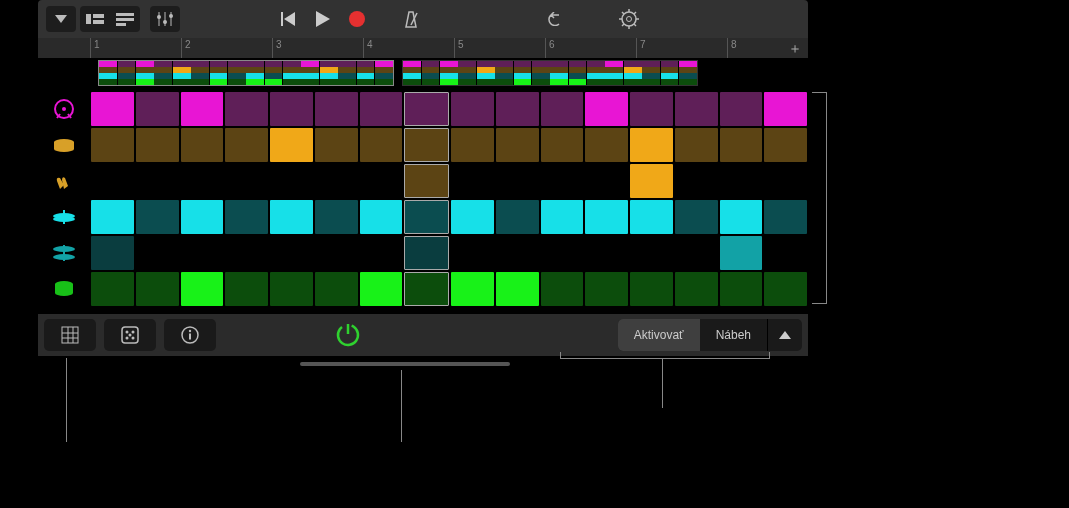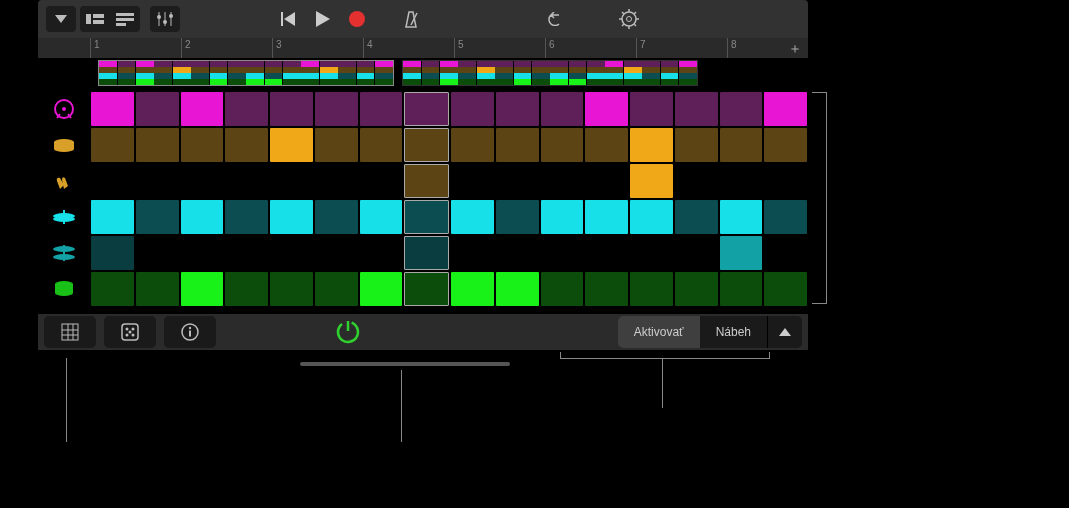--- a/index.html
+++ b/index.html
@@ -19,21 +19,21 @@
   .ov-block.nob{border-color:#333}
   .ov-row{flex:1;display:flex}
   .ov-cell{flex:1;margin:0 .3px}
   .grid-area{position:absolute;left:38px;top:92px;width:770px;height:214px}
   .row{display:flex;align-items:center;height:34px;margin-bottom:2px}
   .row-icon{width:52px;display:flex;justify-content:center;align-items:center}
   .cells{flex:1;display:flex;gap:0;height:100%}
   .cell{flex:1;height:100%;margin:0 1px;border-radius:1px}
   .cell.ph{border:1px solid #aaa;box-sizing:border-box}
   .right-bracket{position:absolute;left:812px;top:92px;width:14px;height:210px;border-right:1px solid #888;border-top:1px solid #888;border-bottom:1px solid #888}
-  .footer{position:absolute;left:38px;top:314px;width:770px;height:36px;background:#2b2b2b;display:flex;align-items:center;padding:0 6px;box-sizing:border-box}
+  .footer{position:absolute;left:38px;top:314px;width:770px;height:42px;background:#2b2b2b;display:flex;align-items:center;padding:0 6px;box-sizing:border-box}
   .fbtn{width:52px;height:32px;background:#1a1a1a;border-radius:5px;display:flex;align-items:center;justify-content:center;margin-right:8px;color:#bbb}
   .power{margin-left:110px}
   .power svg{display:block}
   .seg{margin-left:auto;display:flex;background:#1a1a1a;border-radius:5px;overflow:hidden;height:32px}
   .seg button{background:transparent;border:0;color:#ccc;font-size:12px;padding:0 16px;height:100%;cursor:pointer}
   .seg button.active{background:#3f3f3f}
   .seg .arrow{width:34px;display:flex;align-items:center;justify-content:center;border-left:1px solid #000}
   .slider-track{position:absolute;left:300px;top:362px;width:210px;height:4px;background:#555;border-radius:2px}
   
   .call-v{position:absolute;width:1px;background:#888}

